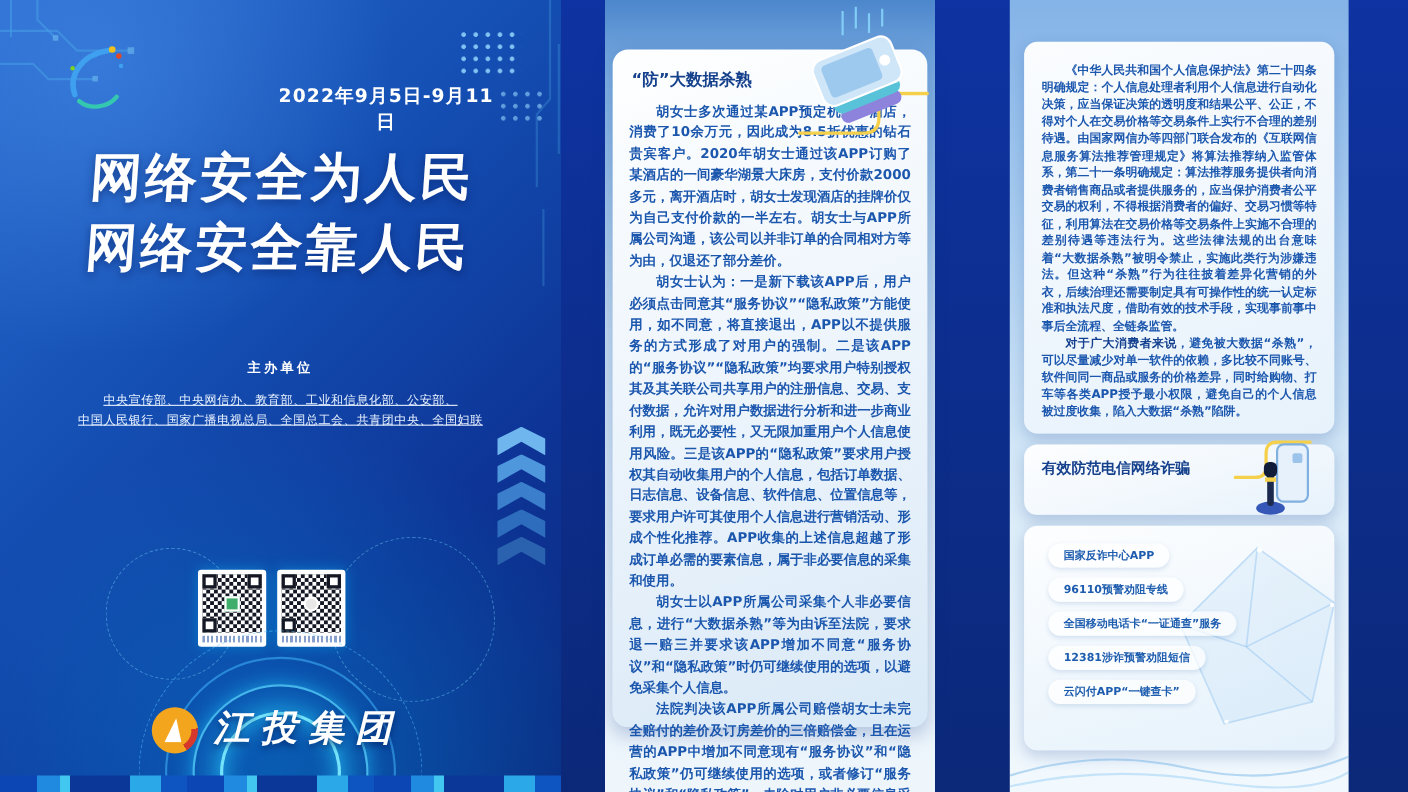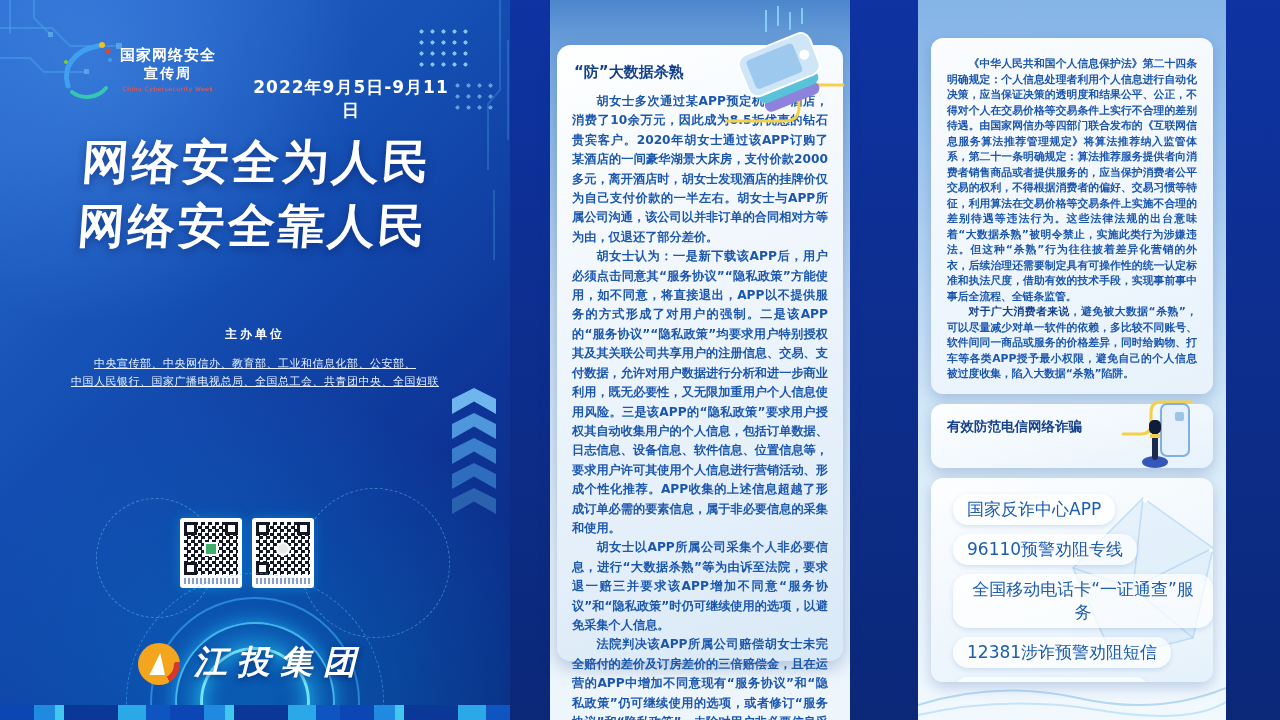--- a/index.html
+++ b/index.html
@@ -125,21 +125,21 @@
     box-shadow:0 5px 14px rgba(15,55,140,.22); }
   .tools-title { color:#16418c; font-size:13.5px; font-weight:800; line-height:19px; }
   .mic-illo { position:absolute; right:14px; top:-14px; }
 
   .tools-card { position:absolute; left:13px; top:478px; width:282px; height:204px;
     border-radius:12px; padding:16px 0 0 22px; overflow:hidden;
     background:linear-gradient(165deg, rgba(255,255,255,.94) 0%, rgba(228,241,251,.9) 100%);
     box-shadow:0 5px 14px rgba(15,55,140,.22); }
   .tool-pill { position:relative; z-index:2; width:fit-content; margin-bottom:9px;
     padding:4px 14px; border-radius:15px; background:rgba(255,255,255,.72);
-    color:#1d5cae; font-size:17px; font-weight:400;
+    color:#1d5cae; font-size:10px; font-weight:700;
     box-shadow:0 2px 5px rgba(60,110,180,.18);text-align:center; }
   .tools-bg { position:absolute; right:-20px; top:0; z-index:1; opacity:.8; }
   .col-waves { position:absolute; left:0; bottom:0; z-index:1; opacity:.8; }
 </style>
 </head>
 <body>
 
 <div class="left-panel">
 
   <svg class="corner-circuit" width="180" height="150" viewBox="0 0 180 150">
@@ -169,25 +169,20 @@
 
   <div class="logo">
     <svg width="56" height="62" viewBox="0 0 56 62">
       <path d="M40 8 C16 12 4 30 10 48" stroke="#3fa0f0" stroke-width="5" fill="none" stroke-linecap="round"></path>
       <path d="M14 54 C24 62 40 60 48 50" stroke="#35c8b0" stroke-width="4" fill="none" stroke-linecap="round"></path>
       <circle cx="44" cy="7" r="3" fill="#f0c020"></circle>
       <circle cx="50" cy="13" r="2.5" fill="#e04828"></circle>
       <circle cx="52" cy="22" r="2" fill="#3fa0f0"></circle>
       <circle cx="8" cy="24" r="2" fill="#7ed321"></circle>
     </svg>
-    <div class="logo-text">
-      <span class="logo-cn1">国家网络安全</span>
-      <span class="logo-cn2">宣传周</span>
-      <span class="logo-en">China Cybersecurity Week</span>
-    </div>
   </div>
 
   <div class="date">2022年9月5日-9月11日</div>
 
   <div class="main-title">
     <div class="t-line">网络安全为人民</div>
     <div class="t-line">网络安全靠人民</div>
   </div>
 
 

